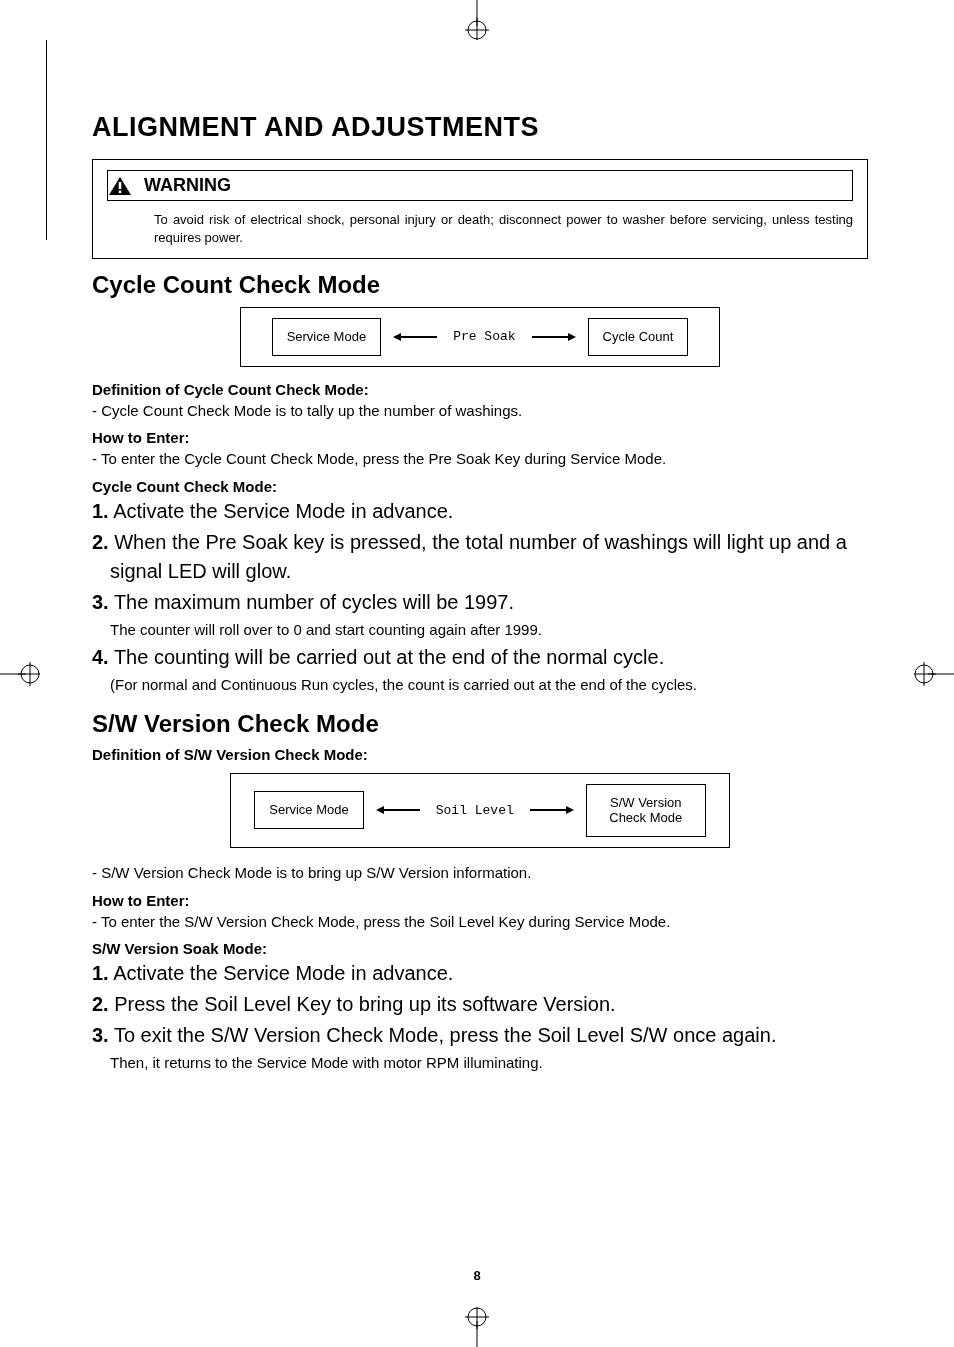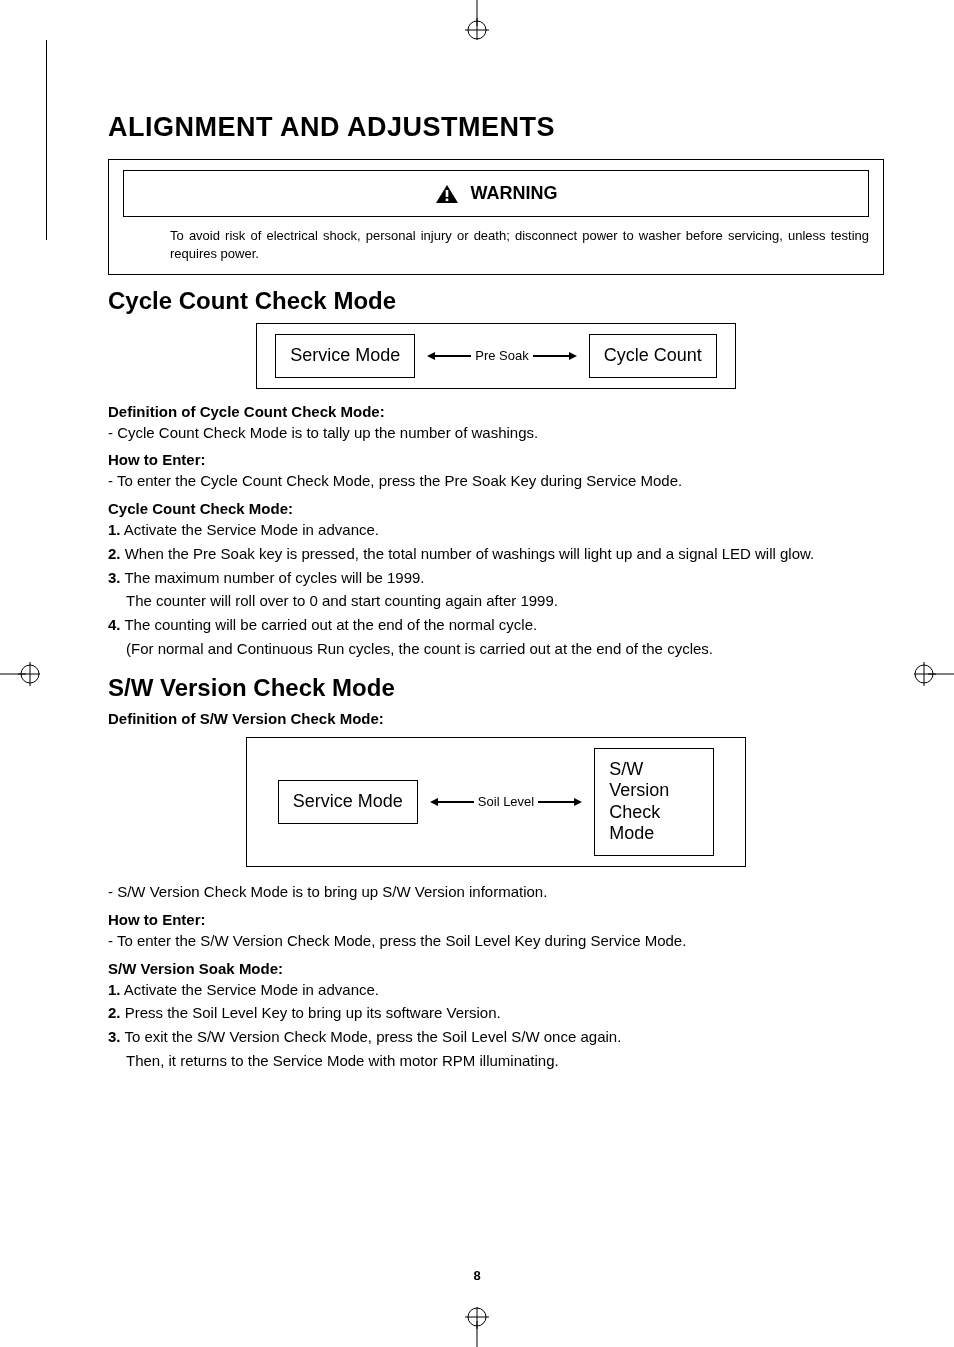--- a/index.html
+++ b/index.html
@@ -43,41 +43,40 @@
     .inner-guide-left {
       position: absolute;
       left: 46px;
       top: 40px;
       width: 1px;
       height: 200px;
       background: #000;
     }
     .content {
       position: absolute;
-      left: 108px;
+      left: 92px;
       top: 112px;
       width: 776px;
     }
     .main-title {
       font-size: 27px;
       font-weight: bold;
       letter-spacing: 0.5px;
       margin-bottom: 16px;
     }
     .warning-outer {
       border: 1.5px solid #000;
       padding: 10px 14px 12px 14px;
       margin-bottom: 12px;
     }
     .warning-header {
       border: 1.5px solid #000;
       display: flex;
       align-items: center;
-      justify-content: center;
-      padding: 12px 0;
+      padding: 4px 0;
       margin-bottom: 10px;
     }
     .warning-icon {
       width: 24px;
       height: 20px;
       margin-right: 12px;
     }
     .warning-label {
       font-size: 18px;
       font-weight: bold;
@@ -102,46 +101,48 @@
       justify-content: center;
       gap: 12px;
       width: 480px;
     }
     .diagram-box.wider {
       width: 500px;
     }
     .mode-box {
       border: 1px solid #000;
       padding: 10px 14px;
-      font-size: 18px;
+      font-size: 13px;
+      text-align: center;
       line-height: 1.2;
     }
     .arrow-group {
       display: flex;
       align-items: center;
       font-size: 13px;
-      gap: 4px;
+      gap: 16px;
+      font-family: Liberation Mono, monospace;
     }
     .arrow-svg {
       width: 44px;
       height: 10px;
     }
     .sub-heading {
       font-size: 15px;
       font-weight: bold;
       margin-top: 8px;
       margin-bottom: 2px;
     }
     .body-text {
       font-size: 15px;
       line-height: 1.45;
       margin-bottom: 2px;
     }
     .list-item {
-      font-size: 15px;
+      font-size: 20px;
       line-height: 1.45;
       margin-bottom: 2px;
       padding-left: 18px;
       text-indent: -18px;
     }
     .list-item .num {
       font-weight: bold;
     }
     .list-continue {
       padding-left: 18px;
@@ -223,21 +224,21 @@
   </div>
 
   <div class="sub-heading">Definition of Cycle Count Check Mode:</div>
   <div class="body-text">-   Cycle Count Check Mode is to tally up the number of washings.</div>
   <div class="sub-heading">How to Enter:</div>
   <div class="body-text">-   To enter the Cycle Count Check Mode, press the Pre Soak Key during Service Mode.</div>
   <div class="sub-heading">Cycle Count Check Mode:</div>
 
   <div class="list-item"><span class="num">1.</span><span> Activate the Service Mode in advance.</span></div>
   <div class="list-item"><span class="num">2.</span><span> When the Pre Soak key is pressed, the total number of washings will light up and a signal LED will glow.</span></div>
-  <div class="list-item"><span class="num">3.</span><span> The maximum number of cycles will be 1999.</span></div>
+  <div class="list-item"><span class="num">3.</span><span> The maximum number of cycles will be 1997.</span></div>
   <div class="body-text list-continue">The counter will roll over to 0 and start counting again after 1999.</div>
   <div class="list-item"><span class="num">4.</span><span> The counting will be carried out at the end of the normal cycle.</span></div>
   <div class="body-text list-continue">(For normal and Continuous Run cycles, the count is carried out at the end of the cycles.</div>
 
   <div class="section-heading section-gap">S/W Version Check Mode</div>
   <div class="sub-heading">Definition of S/W Version Check Mode:</div>
 
   <div class="diagram-box wider" style="margin-top:10px;">
     <div class="mode-box">Service Mode</div>
     <div class="arrow-group">

